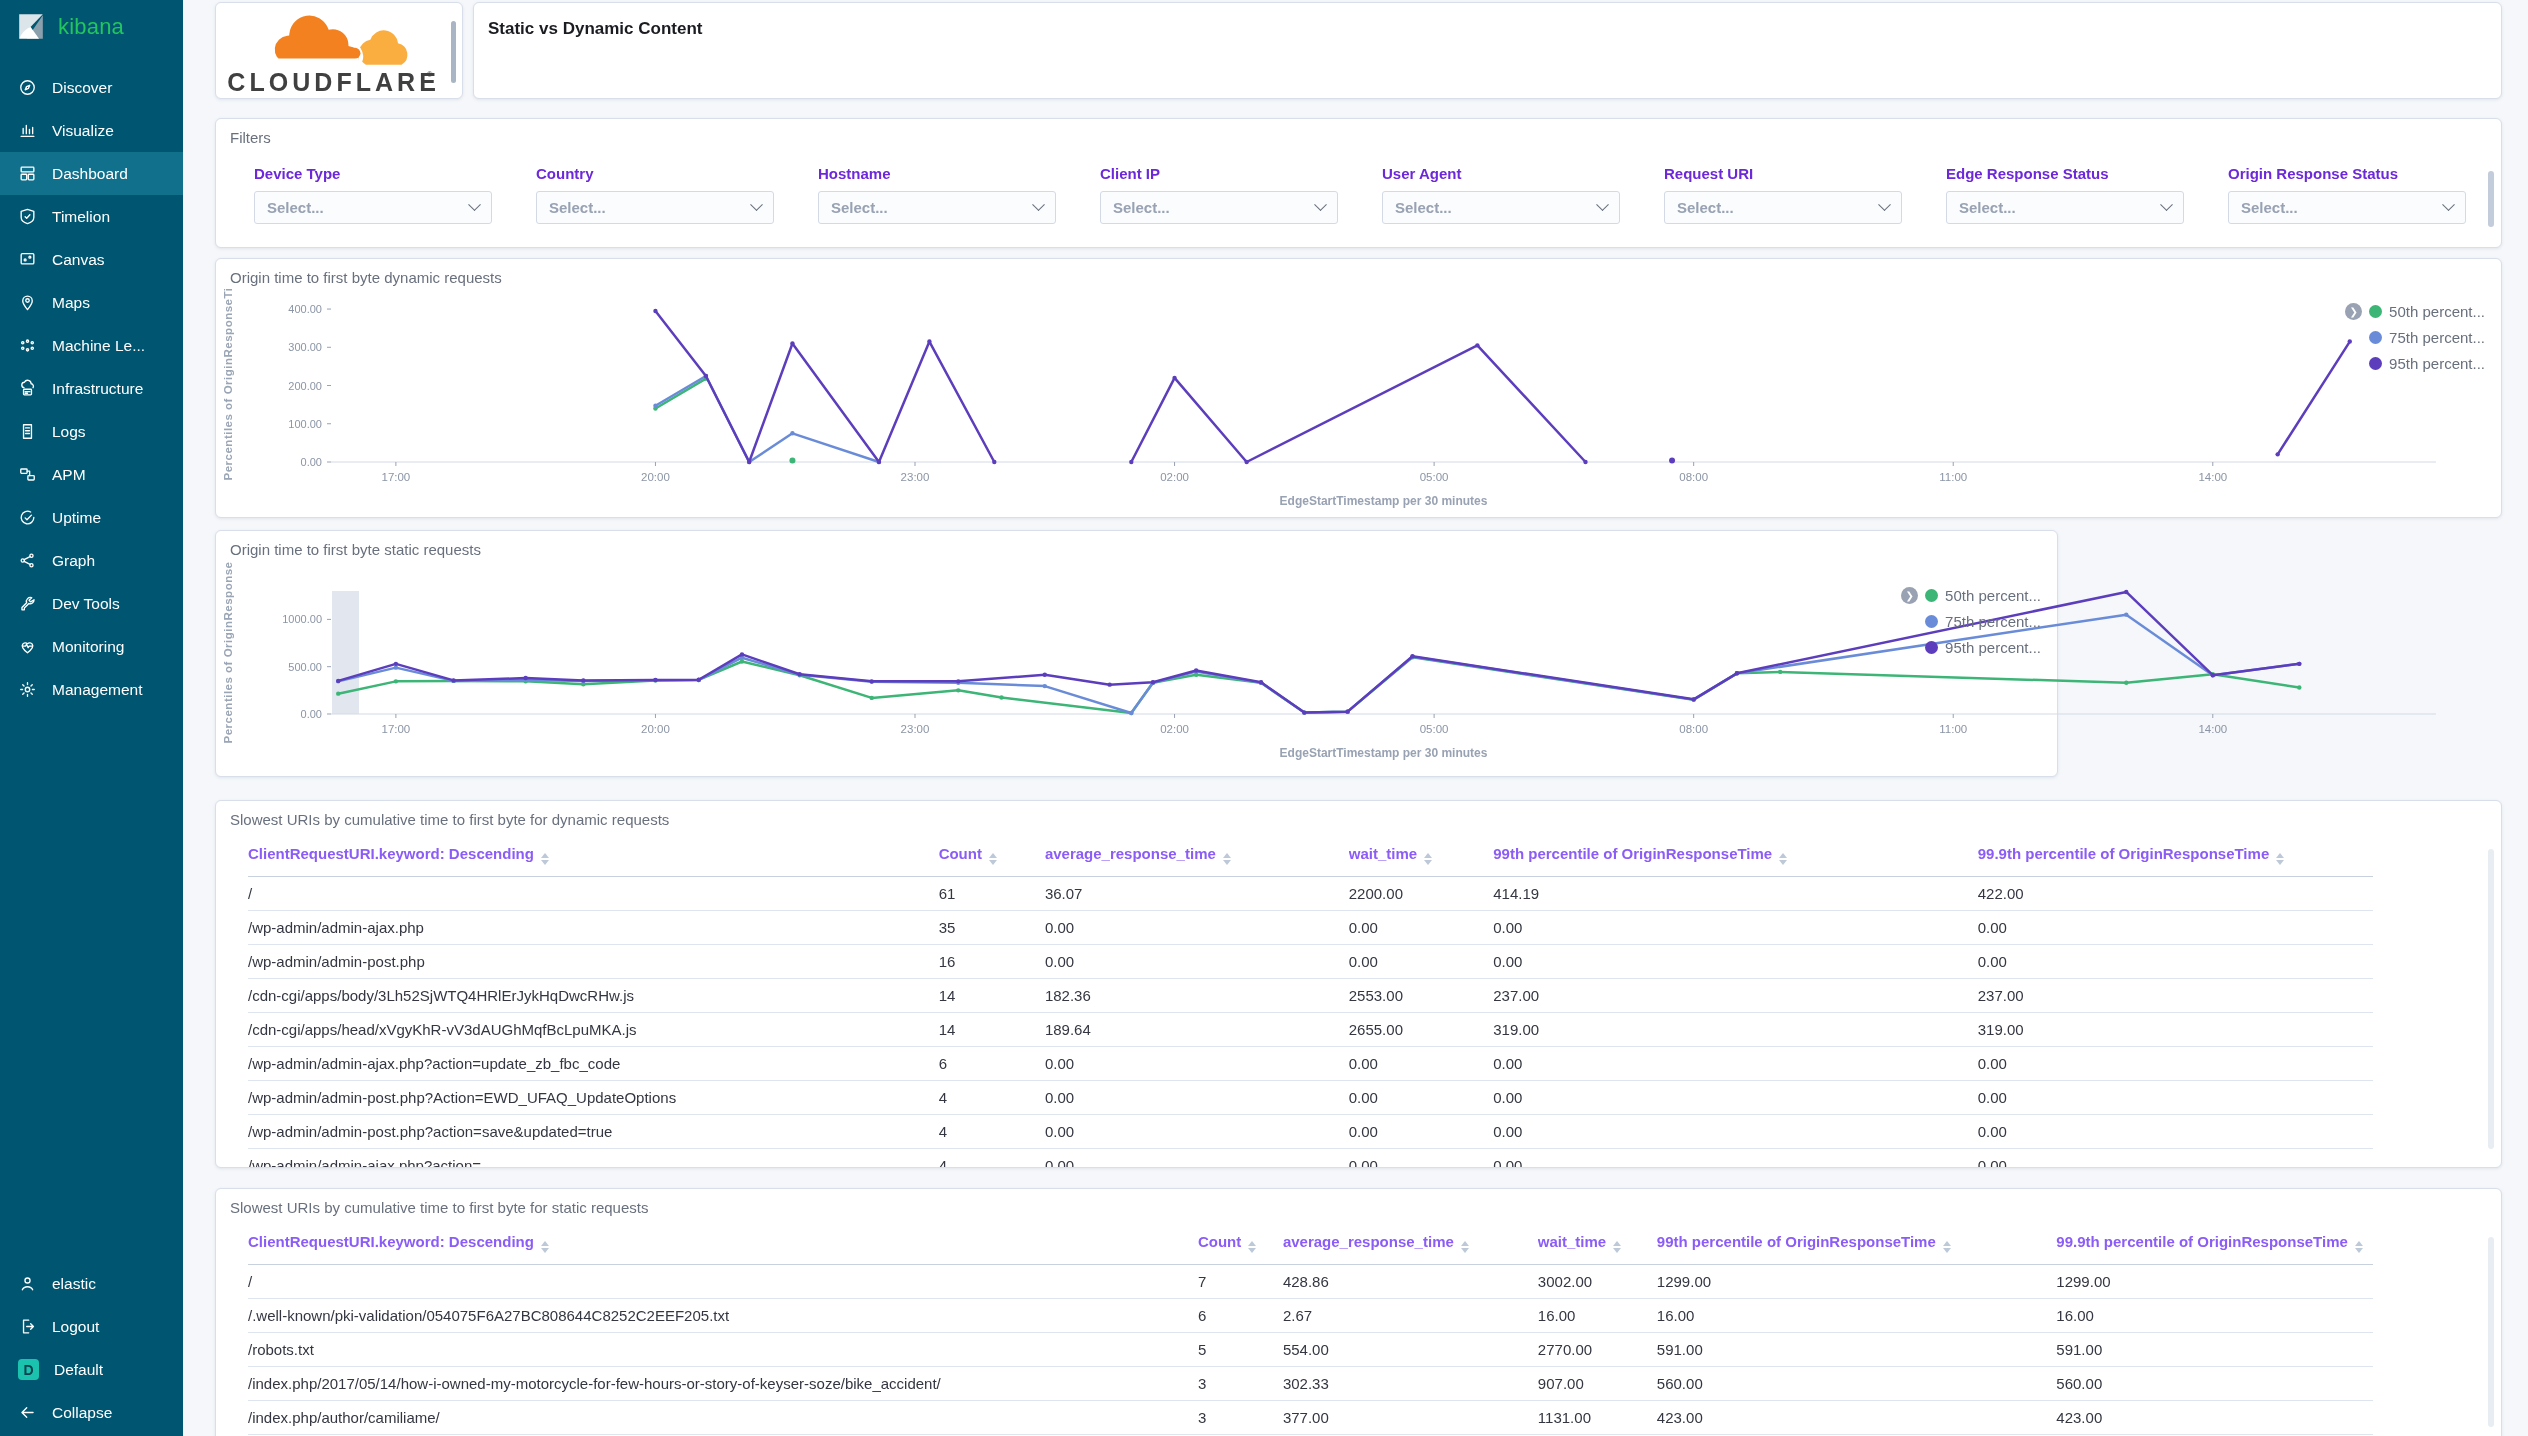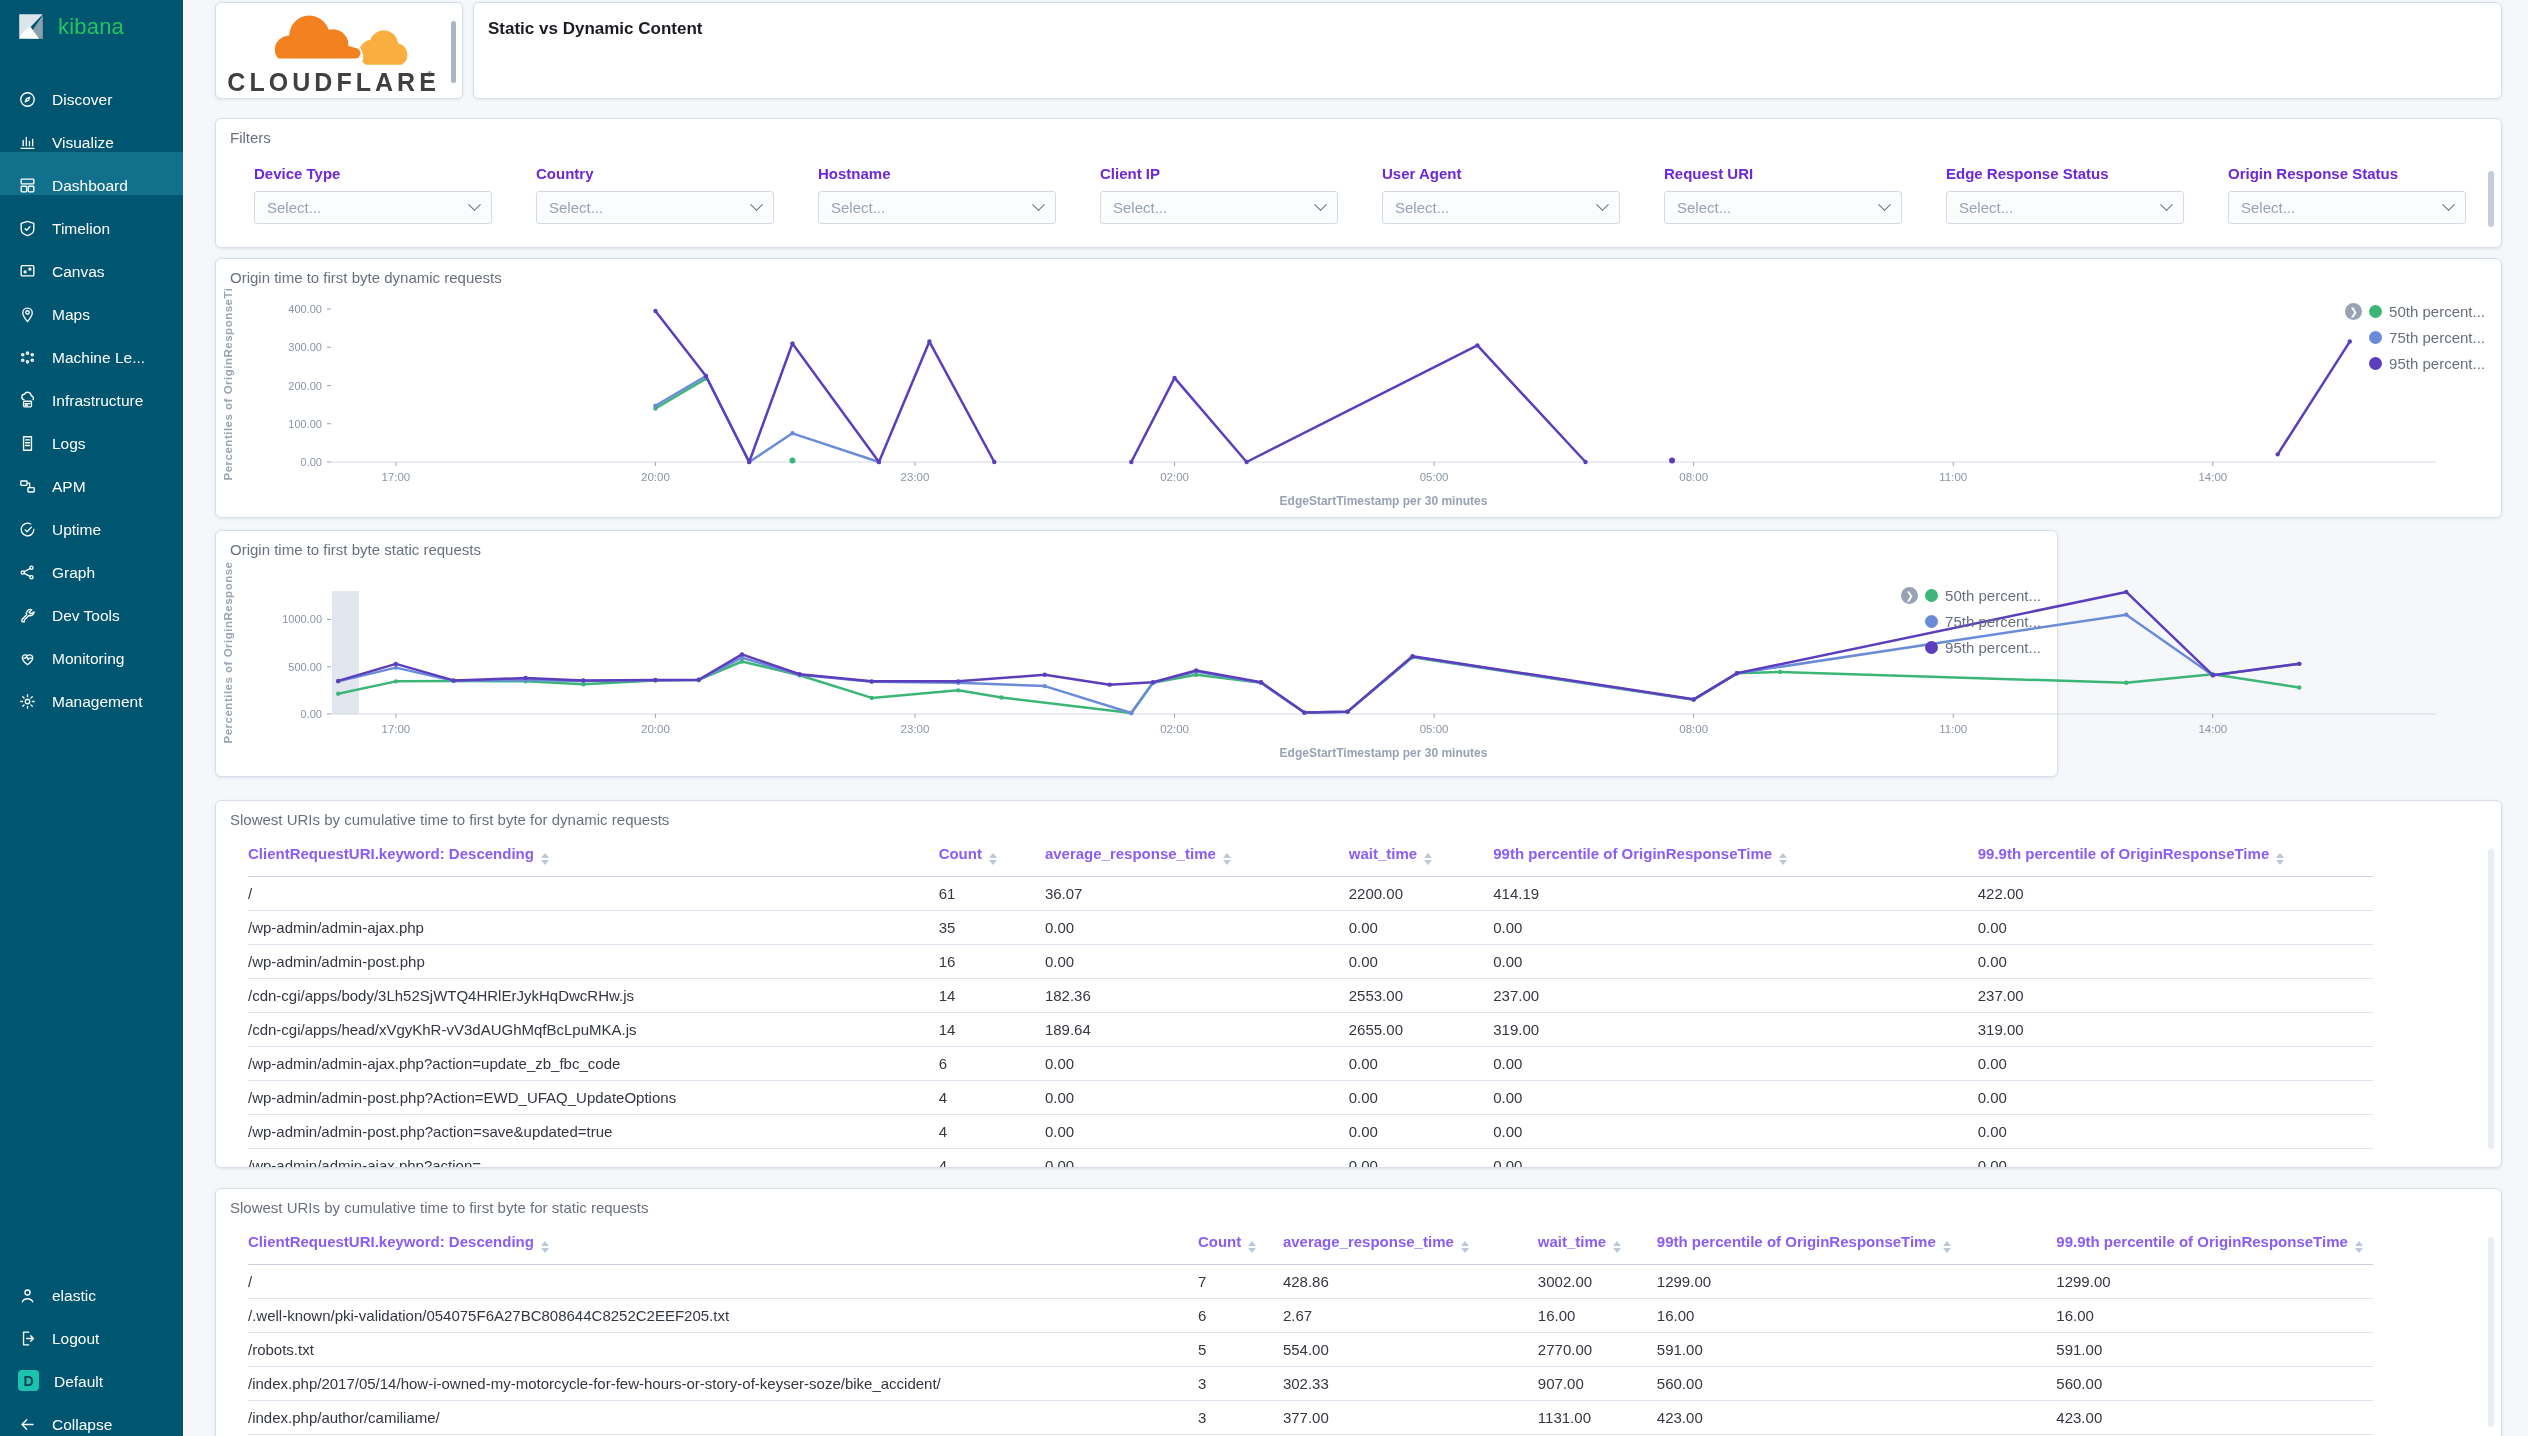--- a/index.html
+++ b/index.html
@@ -5,21 +5,21 @@
   * { box-sizing: border-box; margin:0; padding:0; }
   html,body { width:2528px; height:1436px; overflow:hidden;
     font-family:"Liberation Sans", sans-serif; background:#f5f7fa; }
 
   
   #sidebar { position:absolute; left:0; top:0; width:183px; height:1436px;
     background:#005571; color:#fff; display:flex; flex-direction:column; z-index:5; }
   .logo-row { display:flex; align-items:center; gap:12px; padding:12px 16px 10px 16px; }
   .logo-row .brand { font-size:22px; font-weight:500; letter-spacing:.2px; color:#22c55e; }
   nav { margin-top:14px; }
-  .nav-item { height:43px; display:flex; align-items:flex-end; gap:15px; padding:0 18px;
+  .nav-item { height:43px; display:flex; align-items:center; gap:15px; padding:0 18px;
     font-size:15.5px; color:#fff; cursor:pointer; white-space:nowrap; }
   .nav-item.selected { background:#11708c; }
   .nav-item svg { flex:none; }
   #side-footer { margin-top:auto; padding-bottom:2px; }
   .space-badge { width:21px; height:21px; border-radius:4px; background:#1bc3ae; color:#08414f;
     font-weight:bold; font-size:14px; display:flex; align-items:center; justify-content:center; flex:none; }
 
   
   #main { position:absolute; left:183px; top:0; width:2345px; height:1436px; }
   .panel { position:absolute; background:#fff; border:1px solid #d8dfea; border-radius:6px;
@@ -28,21 +28,21 @@
 
   #logo-panel   { left:32px;  top:2px;   width:248px;  height:97px; }
   #title-panel  { left:290px; top:2px;   width:2029px; height:97px; }
   #title-panel .big-title { padding:16px 14px; font-size:17px; font-weight:bold; color:#1a1c21; }
 
   #filters-panel { left:32px; top:118px; width:2287px; height:130px; }
   #filters-row { position:absolute; left:38px; top:46px; display:flex; gap:44px; }
   .filter-field { width:238px; flex:none; }
   .filter-field .f-label { font-weight:bold; font-size:15px; color:#6d28d9; margin-bottom:9px; }
   .dropdown { height:33px; border:1px solid #d3dae6; border-radius:3px; background:#fbfcfd;
-    display:flex; align-items:center; padding:0 12px; cursor:pointer; }
+    display:flex; align-items:center; padding:0 12px; cursor:pointer;font-weight:bold; }
   .dropdown .ph { color:#98a2b3; font-size:15px; flex:1; }
   .chev { width:9px; height:9px; border-right:1.6px solid #69707d; border-bottom:1.6px solid #69707d;
     transform:rotate(45deg) translate(-2px,-2px); flex:none; }
 
   .vscroll { position:absolute; width:6px; border-radius:3px; background:#a9b4c4; }
   .vtrack  { position:absolute; width:6px; border-radius:3px; background:#e8edf4; }
 
   #chart1-panel { left:32px; top:258px; width:2287px; height:260px; }
   #chart2-panel { left:32px; top:530px; width:1843px; height:247px; }
   .chart-svg { position:absolute; left:0; top:0; }

